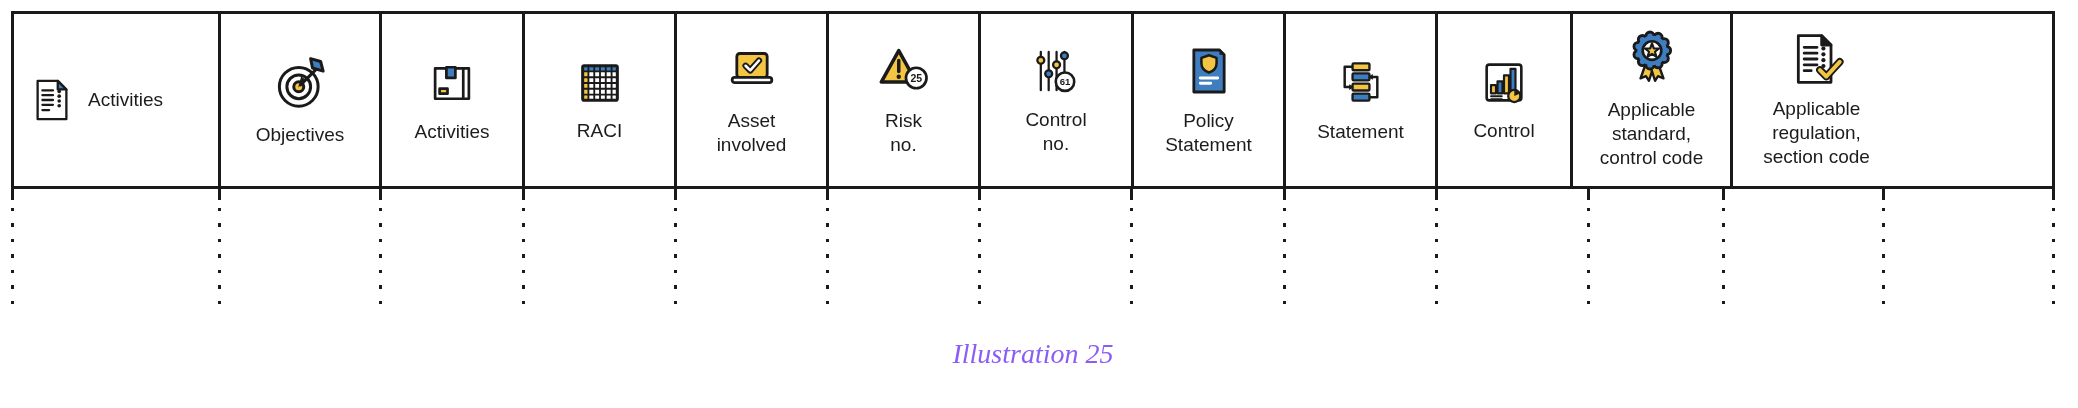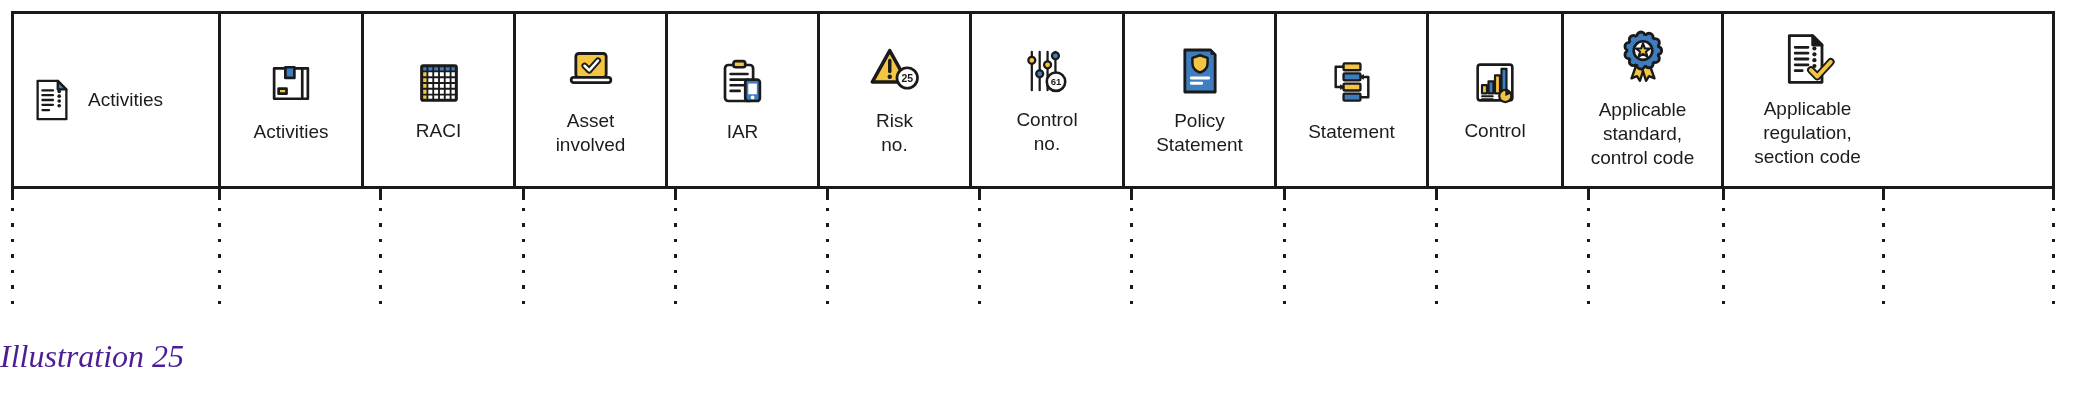--- a/index.html
+++ b/index.html
@@ -20,22 +20,22 @@
   .ic .ns{stroke:none;}
   .ic .thin{stroke-width:1.7;}
   .ic .thick{stroke-width:3;}
   .ic .wht{stroke:#fff;}
   .ic .btxt{stroke:none;fill:#1a1a1a;font:700 9px "Liberation Sans",sans-serif;text-anchor:middle;}
   #rules{position:absolute;left:0;top:189px;width:2078px;height:130px;}
   .rule{position:absolute;top:0;width:3.2px;}
   .rule .tick{width:3.2px;height:11px;background:#1a1a1a;}
   .rule .dots{width:3.2px;height:102px;margin-top:8px;
       background-image:repeating-linear-gradient(to bottom,#1a1a1a 0 3.2px,transparent 3.2px 15.5px);}
-  .caption{position:absolute;left:0;top:338px;width:2066px;
-      font-family:"Liberation Serif",serif;font-style:italic;font-size:32px;color:#4c1d95;}
+  .caption{position:absolute;left:0;top:338px;width:2066px;text-align:center;
+      font-family:"Liberation Serif",serif;font-style:italic;font-size:28px;color:#8b5cf6;}
 </style>
 </head>
 <body>
 
 <div class="tableWrap">
 
   <div class="col first" style="flex:0 0 204px">
     <div class="hcell">
       <div class="icon">
         <svg class="ic" width="46" height="46" viewBox="0 0 48 48">
@@ -45,20 +45,33 @@
           <circle class="ns" cx="31.5" cy="15" r="1.9" fill="#1a1a1a"></circle>
           <circle class="ns" cx="31.5" cy="20" r="1.9" fill="#1a1a1a"></circle>
           <circle class="ns" cx="31.5" cy="25" r="1.9" fill="#1a1a1a"></circle>
           <circle class="ns" cx="31.5" cy="30" r="1.9" fill="#1a1a1a"></circle>
         </svg>
       </div>
       <div class="hlabel">Activities</div>
     </div>
   </div>
 
+  <div class="col" style="flex:0 0 161px">
+    <div class="icon">
+      <svg class="ic" width="60" height="60" viewBox="0 0 48 48">
+        <circle cx="23" cy="27" r="15.5" fill="#fff"></circle>
+        <circle cx="23" cy="27" r="9.5" fill="#fff"></circle>
+        <circle cx="23" cy="27" r="4" fill="#F4C542"></circle>
+        <path d="M24.5 25.5L37.5 12.5" fill="none"></path>
+        <polygon points="34,12 32.5,4.5 40.5,6.8 42.5,14.5" fill="#3E7EC0"></polygon>
+        <polygon class="ns" points="22.5,27.5 28.5,21.5 25,18.5" fill="#1a1a1a"></polygon>
+      </svg>
+    </div>
+    <div class="label">Objectives</div>
+  </div>
 
   <div class="col" style="flex:0 0 143px">
     <div class="icon">
       <svg class="ic" width="54" height="54" viewBox="0 0 48 48">
         <rect x="9" y="11" width="30" height="27" fill="#fff"></rect>
         <path d="M34 11v27" fill="none"></path>
         <rect x="19" y="10" width="8" height="9.5" fill="#3E7EC0"></rect>
         <rect x="13" y="29" width="7" height="4.5" fill="#F4C542"></rect>
       </svg>
     </div>
@@ -84,33 +97,20 @@
         <rect x="11" y="9" width="26" height="20.5" rx="2.5" fill="#F4C542"></rect>
         <path d="M18.5 19.5l4 4 7.5-8.5" fill="none" style="stroke-width:5.4"></path>
         <path class="wht" d="M18.5 19.5l4 4 7.5-8.5" fill="none" style="stroke-width:2.2"></path>
         <rect x="7" y="29.5" width="34" height="4.5" rx="2.2" fill="#fff"></rect>
       </svg>
     </div>
     <div class="label">Asset
 involved</div>
   </div>
 
-  <div class="col" style="flex:0 0 152px">
-    <div class="icon">
-      <svg class="ic" width="54" height="54" viewBox="0 0 48 48">
-        <rect x="8" y="8" width="25" height="32" rx="3" fill="#fff"></rect>
-        <rect x="15.5" y="4.5" width="10.5" height="5.5" rx="2" fill="#F4C542"></rect>
-        <path d="M13 16h15M13 21h15M13 26h15M13 31h8" fill="none"></path>
-        <rect x="26" y="21" width="13" height="19" rx="2.5" fill="#3E7EC0"></rect>
-        <rect class="ns" x="28.7" y="24.5" width="7.6" height="9.5" fill="#fff"></rect>
-        <circle class="ns" cx="32.5" cy="36.8" r="1.7" fill="#fff"></circle>
-      </svg>
-    </div>
-    <div class="label">IAR</div>
-  </div>
 
   <div class="col" style="flex:0 0 152px">
     <div class="icon">
       <svg class="ic" width="56" height="56" viewBox="0 0 48 48">
         <path class="thick" d="M19.5 6.5L34.5 33.5H4.5z" fill="#F4C542"></path>
         <path d="M19.5 15v9.5" fill="none" style="stroke-width:3"></path>
         <circle class="ns" cx="19.5" cy="29" r="1.9" fill="#1a1a1a"></circle>
         <circle cx="34.5" cy="30" r="8.8" fill="#fff" style="stroke-width:2.3"></circle>
         <text class="btxt" x="34.5" y="33.2">25</text>
       </svg>

